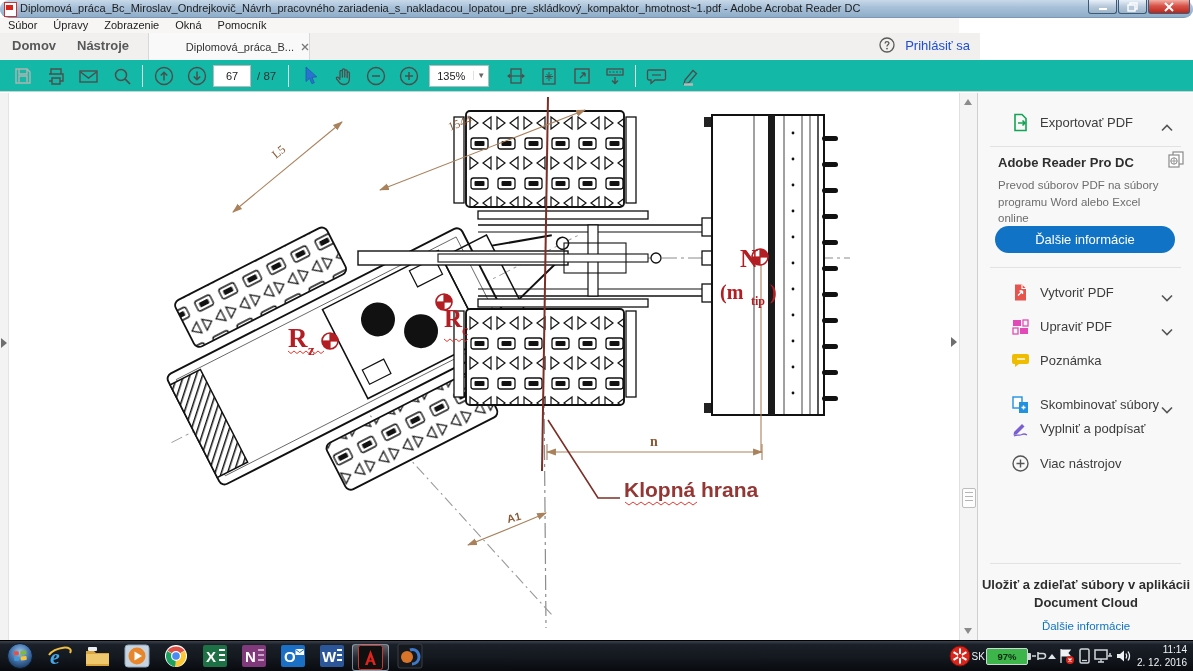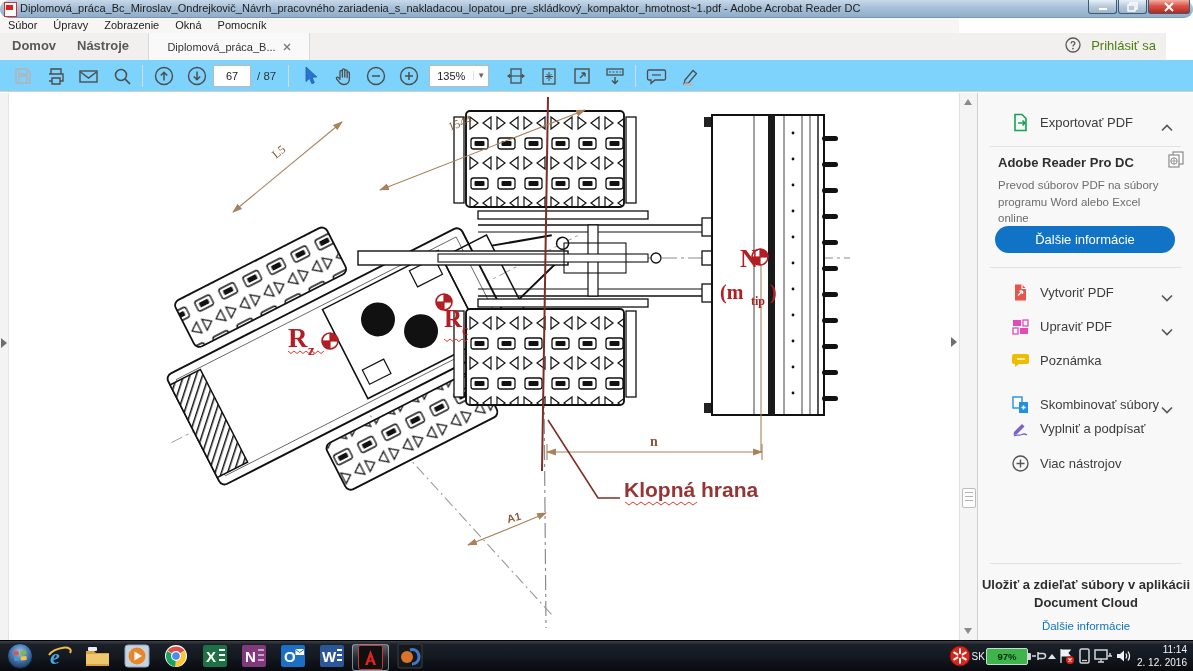--- a/index.html
+++ b/index.html
@@ -13,27 +13,27 @@
   #pdficon::after{content:"";position:absolute;left:1px;top:2px;width:7px;height:5px;background:#d8261c;}
   .winbtns{position:absolute;right:3px;top:0;display:flex;}
   .winbtn{width:27px;height:13px;margin-left:1px;border:1px solid #3b5a77;border-top:none;border-radius:0 0 3px 3px;
     background:linear-gradient(180deg,#e8f0f8,#b7c9da 50%,#9cb4c9);display:flex;align-items:center;justify-content:center;}
   .winbtn.close{width:40px;background:linear-gradient(180deg,#f2b0a6,#d9544a 45%,#b8271c);}
   .winbtn svg{display:block;}
   
   #menubar{position:absolute;left:0;top:18px;width:959px;height:15px;background:#f7f6f4;font-size:11px;color:#222;}
   #menubar span{display:inline-block;padding:1px 8px 0 8px;}
   
-  #tabbar{position:absolute;left:0;top:33px;width:1166px;height:27px;background:#f1f0ef;}
+  #tabbar{position:absolute;left:0;top:33px;width:980px;height:27px;background:#f1f0ef;}
   .tab-static{position:absolute;top:5px;font-size:13px;font-weight:bold;color:#585858;}
   #tab-doc{position:absolute;left:148px;top:0;width:160px;height:27px;background:#f9f9f9;border-left:1px solid #d8d8d8;border-right:1px solid #d8d8d8;
-    display:flex;align-items:center;justify-content:center;font-size:11px;color:#333;gap:7px;}
-  #signin{position:absolute;right:10px;top:4px;display:flex;align-items:flex-end;gap:10px;font-size:13px;color:#4d7c0f;}
+    display:flex;align-items:center;justify-content:flex-end;font-size:11px;color:#333;gap:7px;}
+  #signin{position:absolute;right:10px;top:4px;display:flex;align-items:flex-end;gap:10px;font-size:13px;color:#1d4ed8;}
   
-  #toolbar{position:absolute;left:0;top:60px;width:1193px;height:32px;background:#7dd3fc;border-bottom:1px solid #cfcfcf;
+  #toolbar{position:absolute;left:0;top:60px;width:1193px;height:32px;background:#14b8a6;border-bottom:1px solid #cfcfcf;
     display:flex;align-items:center;padding-left:6px;box-sizing:border-box;}
   .tbtn{width:33px;height:26px;display:flex;align-items:center;justify-content:center;}
   .tsep{width:1px;height:22px;background:#d9d9d9;margin:0 4px;}
   #pageinput{width:32px;height:18px;border:1px solid #b9b9b9;background:#fff;font-size:11px;text-align:center;color:#222;font-family:"Liberation Sans",sans-serif;}
   .pagetotal{font-size:11.5px;color:#333;margin:0 8px 0 6px;}
   #zoombox{width:58px;height:20px;border:1px solid #b9b9b9;background:#fff;display:flex;align-items:center;margin-left:4px;}
   #zoombox .zl{flex:1;font-size:11px;color:#222;padding-left:7px;}
   #zoombox .caret{width:14px;text-align:center;color:#666;font-size:8px;border-left:1px solid #e0e0e0;}
   
   #docarea{position:absolute;left:0;top:93px;width:977px;height:547px;background:#fff;}

